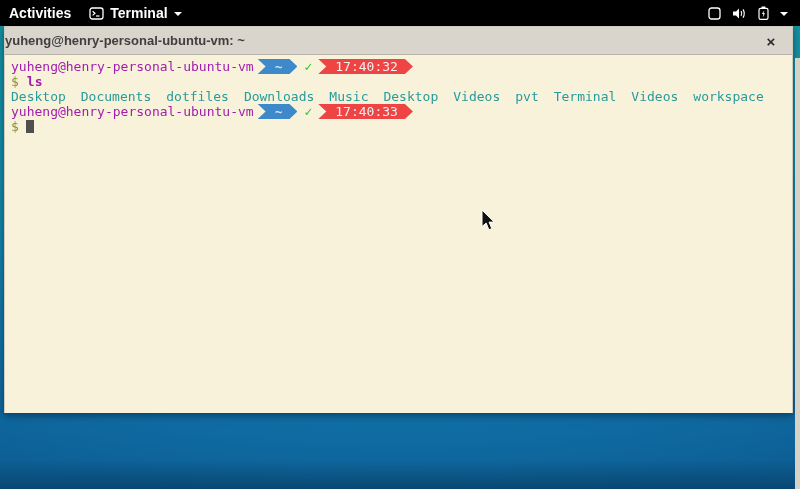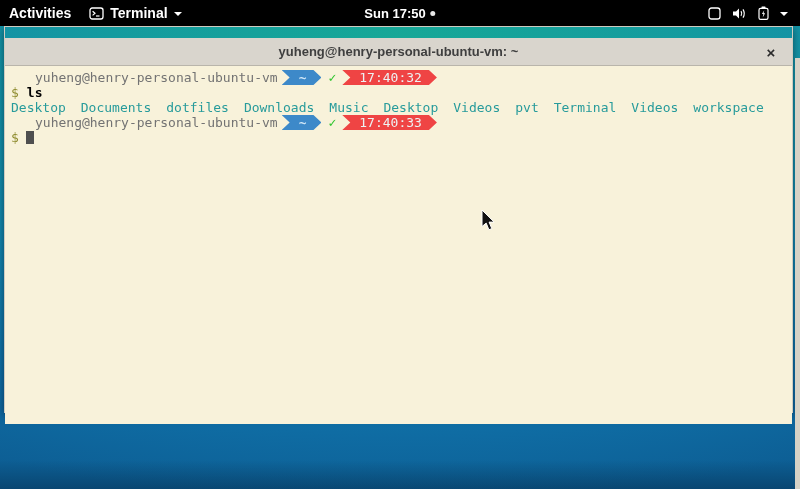--- a/index.html
+++ b/index.html
@@ -26,39 +26,39 @@
   .tb-right { position:absolute; right:0; top:0; height:26px; display:flex; align-items:center; }
   .tb-tray { display:flex; align-items:center; gap:11px; height:100%; padding:0 12px;
     background:none; border:none; }
   .chev { width:0; height:0; border-left:4px solid transparent; border-right:4px solid transparent;
     border-top:4px solid #fff; display:inline-block; margin-top:1px; }
 
   
   .window { position:absolute; left:4px; top:26px; width:789px; height:387px;
     border:1px solid #cfcbc0; box-shadow:0 2px 8px rgba(0,10,30,.5); z-index:20; }
   .titlebar { position:relative; height:28px; background:#d9d5cd;
-    border-bottom:1px solid #b9b5ab; display:flex; align-items:center; justify-content:center;margin-top:11px; }
+    border-bottom:1px solid #b9b5ab; display:flex; align-items:center; justify-content:flex-start; }
   .titlebar .title { font-size:13px; font-weight:700; color:#3f3f3f; }
   .close-btn { position:absolute; right:10px; top:0; height:28px; width:22px; background:none;
     border:none; font-size:15px; font-weight:700; color:#2b2b2b; cursor:default; }
 
   .term { height:358px; background:#f8f2da; padding:4px 6px;
     font-family:"DejaVu Sans Mono", monospace; font-size:13px; line-height:15px; color:#414141;
     white-space:nowrap; }
   .tline { height:15px; display:flex; align-items:center; }
-  .host { margin-left:24px; color:#737373; }
+  .host { margin-left:0; color:#a21caf; }
 
   .seg { display:inline-block; height:15px; line-height:15px; padding:0 15px 0 17px;
     clip-path:polygon(0 0, calc(100% - 8px) 0, 100% 50%, calc(100% - 8px) 100%, 0 100%, 8px 50%); }
   .seg-blue { background:#3d89c9; color:#cfe6f7; margin-left:4px; font-weight:700; }
   .seg-dark { background:#ef4444; color:#edf1f2; margin-left:4px; }
   .check { color:#2ec52e; font-weight:700; margin-left:7px; margin-right:2px; }
 
   .prompt-sym { color:#8f8c2f; }
-  .cmd { color:#000000; font-weight:700; margin-left:8px; }
+  .cmd { color:#a21caf; font-weight:700; margin-left:8px; }
   .listing { display:flex; gap:15px; color:#279b9b; font-weight:400; }
   .cursor-block { display:inline-block; width:8px; height:13px; background:#4f4f4f;
     margin-left:7px; }
 
   
   .edge-strip { position:absolute; right:0; top:58px; width:5px; height:431px;
     background:#d6d2c6; z-index:25; }
 
   
   .mouse { position:absolute; left:481px; top:209px; z-index:50; }
@@ -77,24 +77,20 @@
             <rect x="1" y="1" width="13" height="11" rx="2.2" fill="none" stroke="#fff" stroke-width="1.3"></rect>
             <path d="M3.6 4.2 L6 6.3 L3.6 8.4" fill="none" stroke="#fff" stroke-width="1.2"></path>
             <line x1="7" y1="9" x2="10.5" y2="9" stroke="#fff" stroke-width="1.2"></line>
           </svg>
         </span>
         <span>Terminal</span>
         <span class="chev"></span>
       </button>
     </div>
 
-    <button class="tb-clock">
-      <span>Sun 17:50</span>
-      <span class="notif-dot"></span>
-    </button>
 
     <div class="tb-right">
       <button class="tb-tray">
         <span style="display:inline-flex;">
           <svg width="13" height="13" viewBox="0 0 13 13">
             <rect x="1" y="1" width="11" height="11" rx="2.6" fill="none" stroke="#fff" stroke-width="1.3"></rect>
           </svg>
         </span>
         <span style="display:inline-flex;">
           <svg width="15" height="13" viewBox="0 0 15 13">

